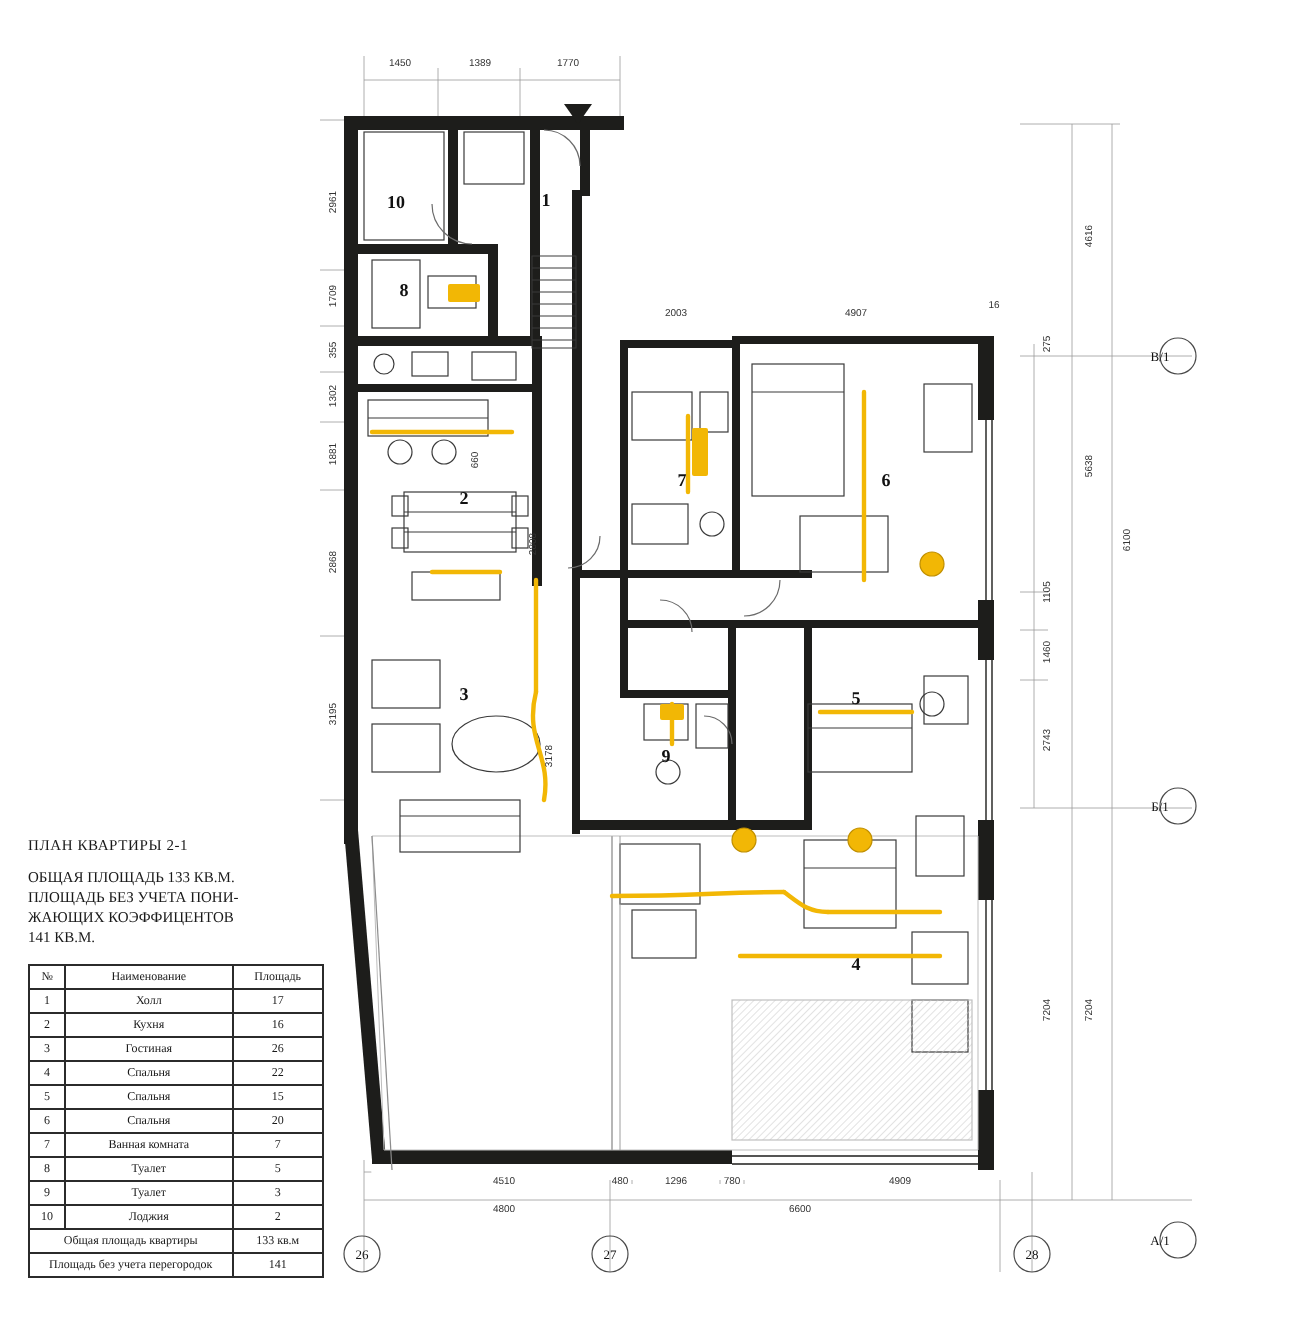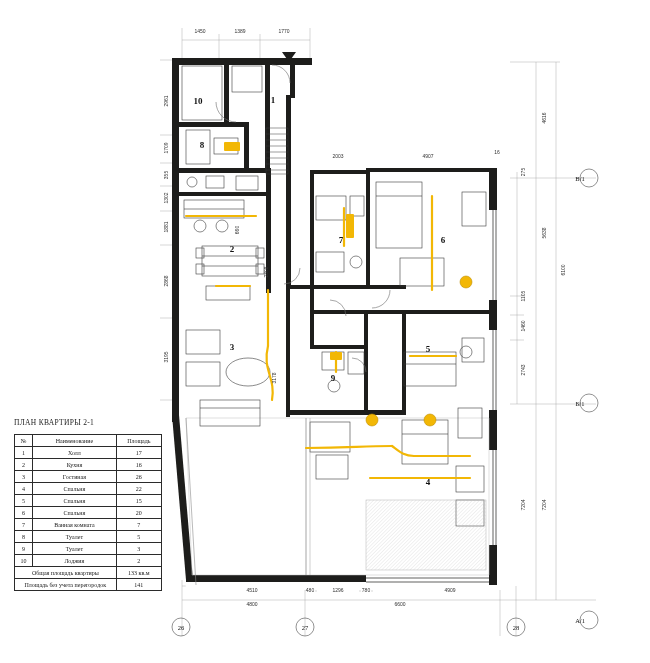--- a/index.html
+++ b/index.html
@@ -319,20 +319,26 @@
         <text x="580" y="622.5" class="axislbl" text-anchor="middle">А/1</text>
         <text x="181" y="629.5" class="axislbl" text-anchor="middle">26</text>
         <text x="305" y="629.5" class="axislbl" text-anchor="middle">27</text>
         <text x="516" y="629.5" class="axislbl" text-anchor="middle">28</text>
       </g>
 </svg>
 </div>
 
 <div class="legend">
   <div class="title">ПЛАН КВАРТИРЫ 2-1</div>
+  <div class="desc" id="legend-desc">
+      <div>ОБЩАЯ ПЛОЩАДЬ 133 КВ.М.</div>
+      <div>ПЛОЩАДЬ БЕЗ УЧЕТА ПОНИ-</div>
+      <div>ЖАЮЩИХ КОЭФФИЦЕНТОВ</div>
+      <div>141 КВ.М.</div>
+    </div>
   <table class="tbl">
     <thead>
       <tr>
         <th style="width:13px">№</th>
         <th style="width:78px">Наименование</th>
         <th style="width:40px">Площадь</th>
       </tr>
     </thead>
     <tbody id="tbl-body">
         <tr>

